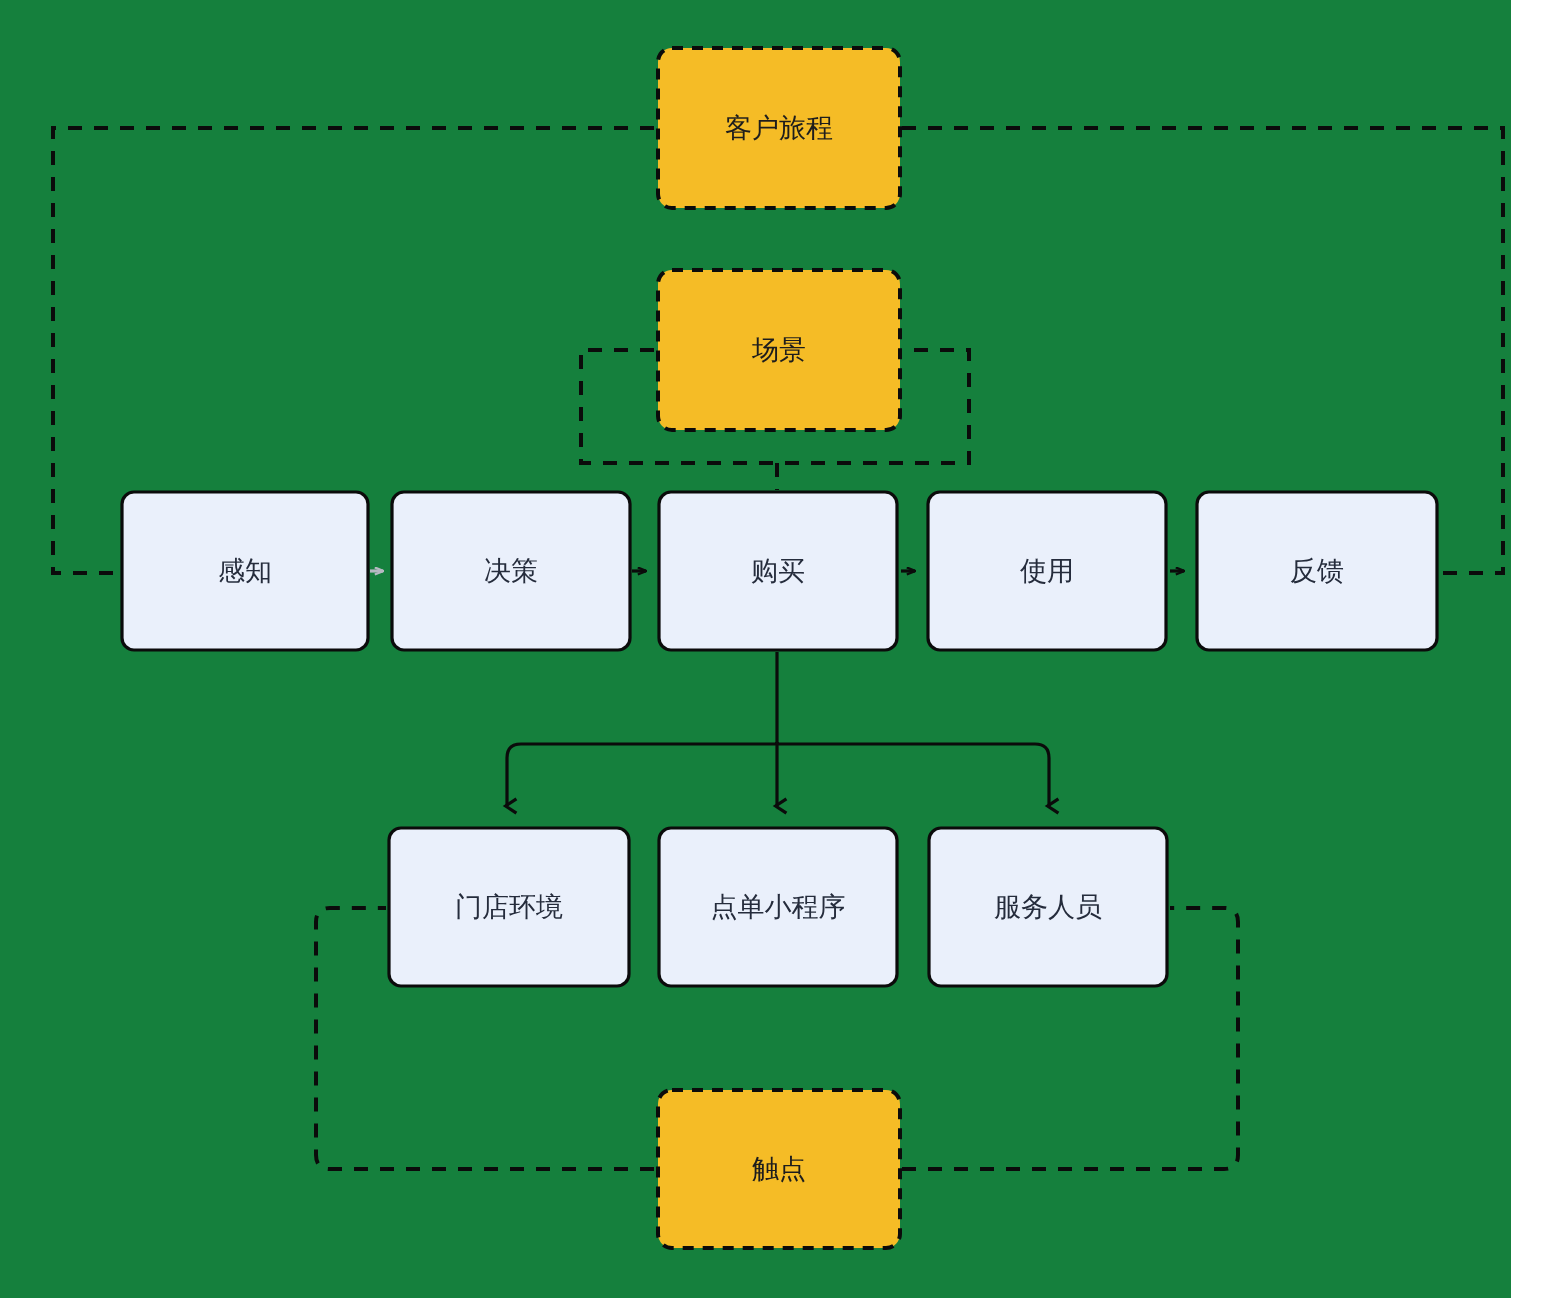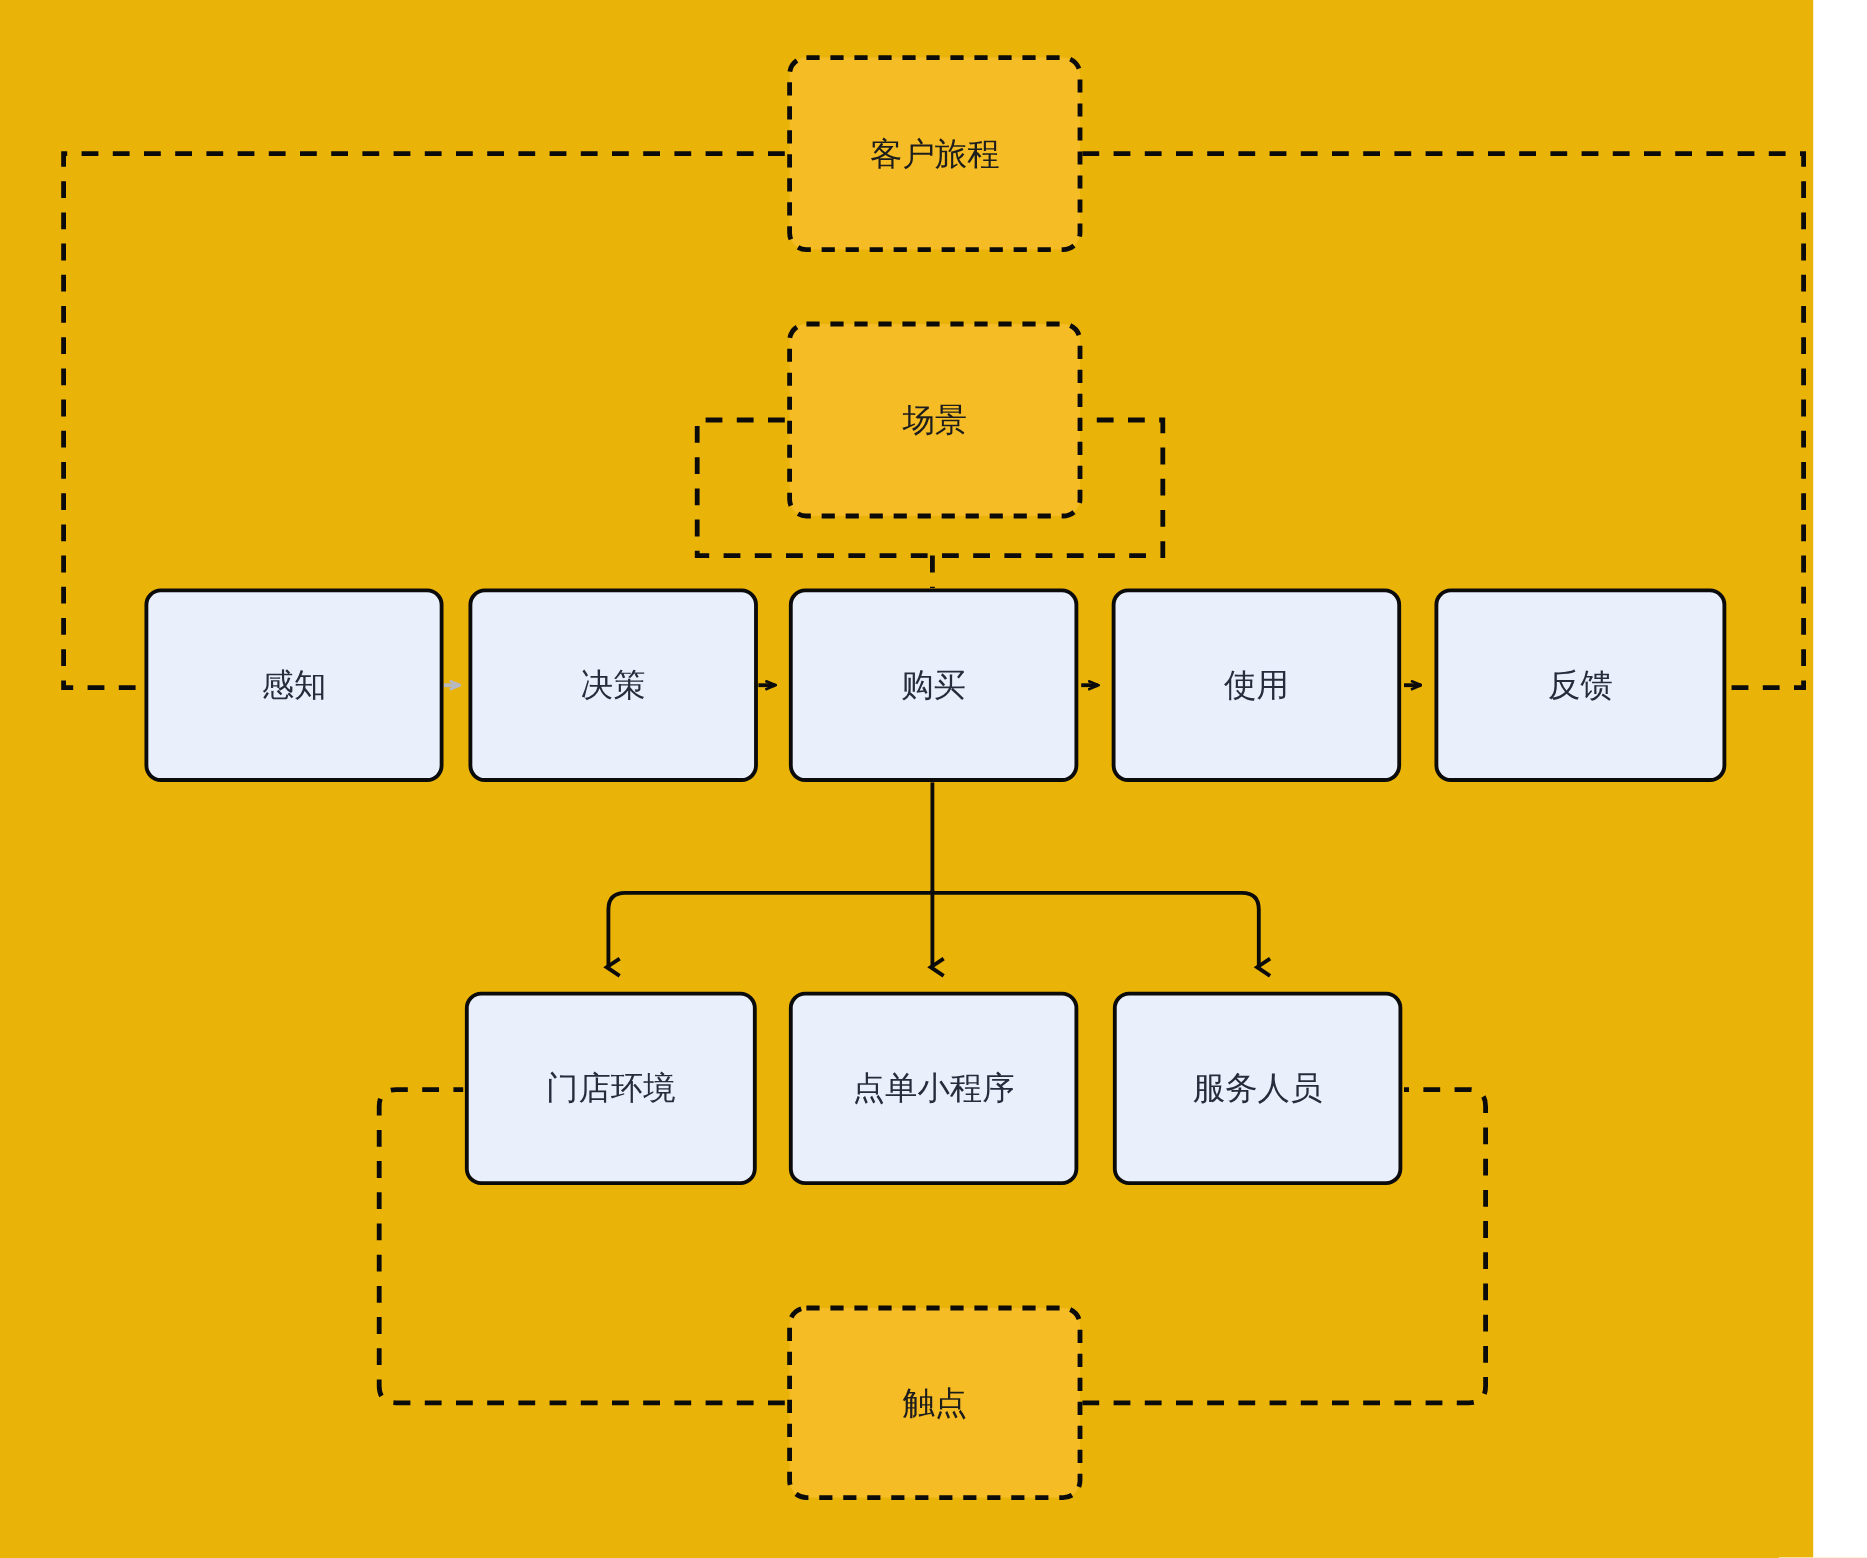--- a/index.html
+++ b/index.html
@@ -10,21 +10,21 @@
   body {
     width: 1556px;
     height: 1298px;
     font-family: "Liberation Sans", "DejaVu Sans", sans-serif;
     overflow: hidden;
   }
   #diagram-root {
     position: relative;
     width: 1511px;
     height: 1298px;
-    background: #eab308;
+    background: #15803d;
   }
   svg#diagram-canvas {
     position: absolute;
     top: 0;
     left: 0;
     width: 1556px;
     height: 1298px;
     display: block;
   }
   .node-label {

